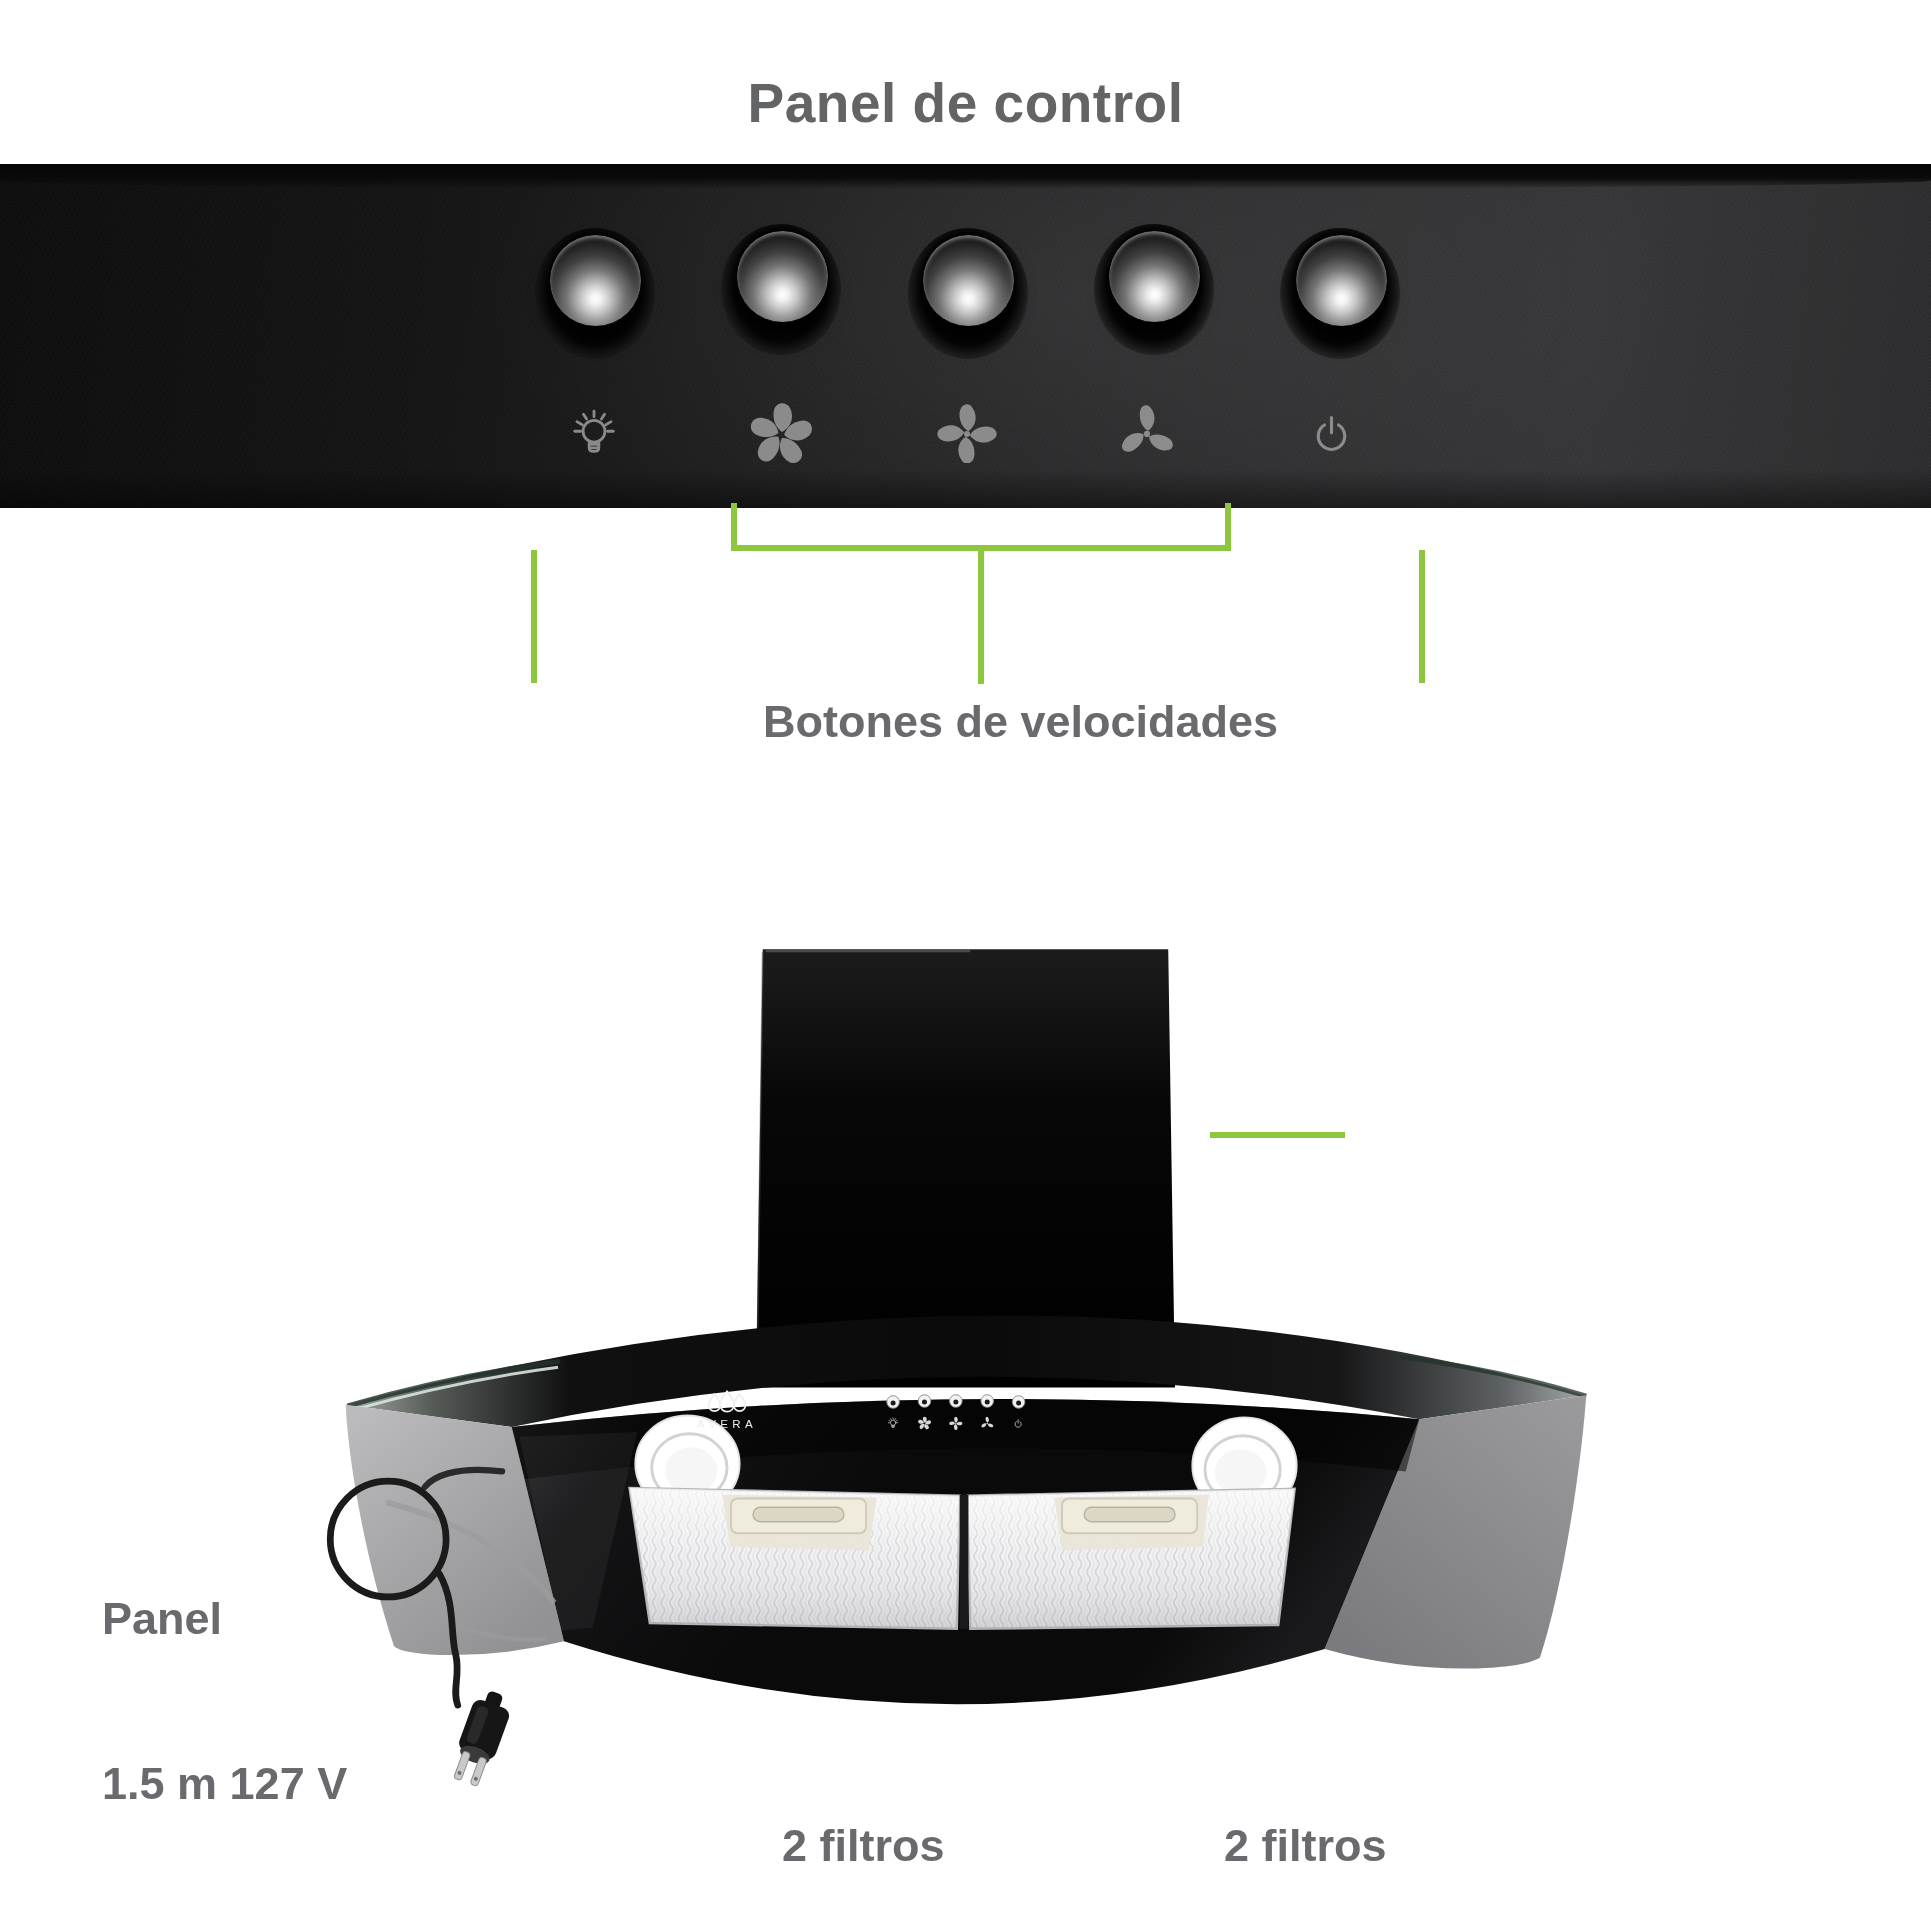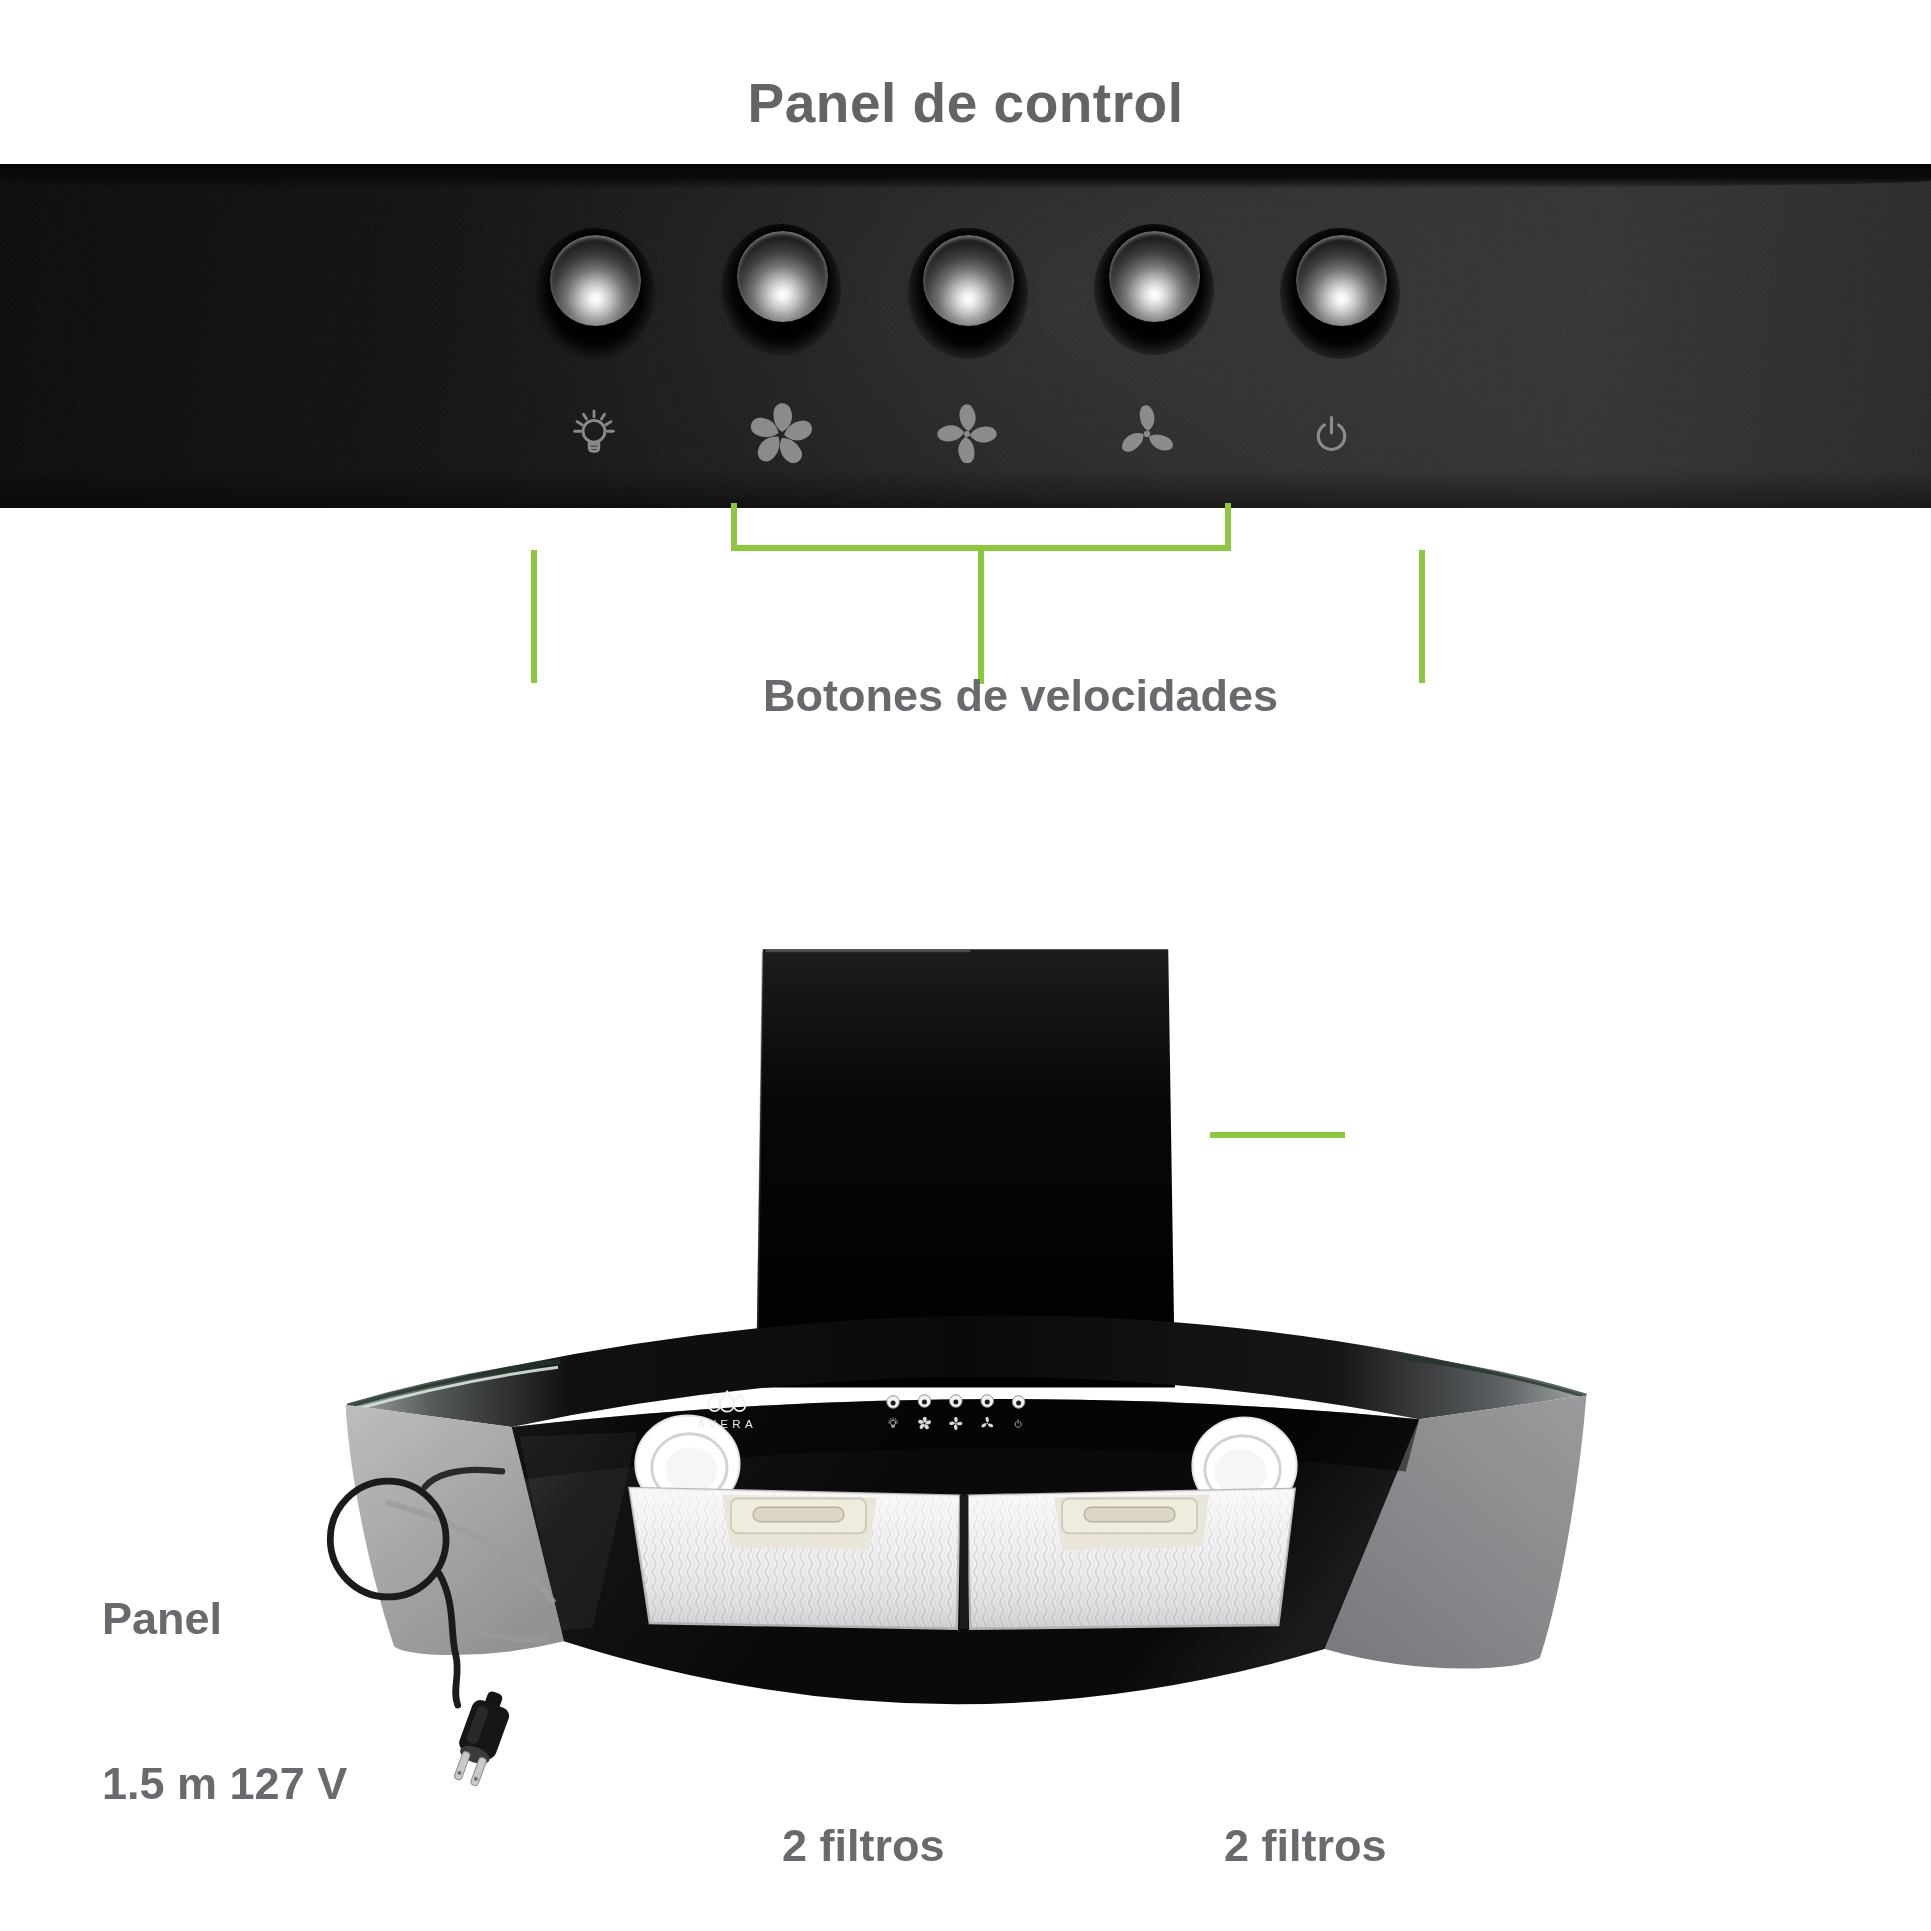--- a/index.html
+++ b/index.html
@@ -141,21 +141,21 @@
   </div>
 
   <div class="gline" style="left:531px;top:550px;width:5.8px;height:133px"></div>
   <div class="gline" style="left:731px;top:503px;width:5.8px;height:47px"></div>
   <div class="gline" style="left:1225px;top:503px;width:5.8px;height:47px"></div>
   <div class="gline" style="left:731px;top:545px;width:500px;height:5.8px"></div>
   <div class="gline" style="left:978px;top:545px;width:5.8px;height:139px"></div>
   <div class="gline" style="left:1419px;top:550px;width:5.8px;height:133px"></div>
   <div class="gline" style="left:1210px;top:1132px;width:135px;height:5.8px"></div>
 
-  <div class="label" style="left:763px;top:668px">Botones de velocidades</div>
+  <div class="label" style="left:763px;top:694px">Botones de velocidades</div>
   <div class="label" style="left:102px;top:1481px">
     <div>Panel</div>
     <div>1.5 m 127 V</div>
   </div>
   <div class="label" style="left:782px;top:1708px">
     <div>2 filtros</div>
     
   </div>
   <div class="label" style="left:1224px;top:1708px">
     <div>2 filtros</div>

